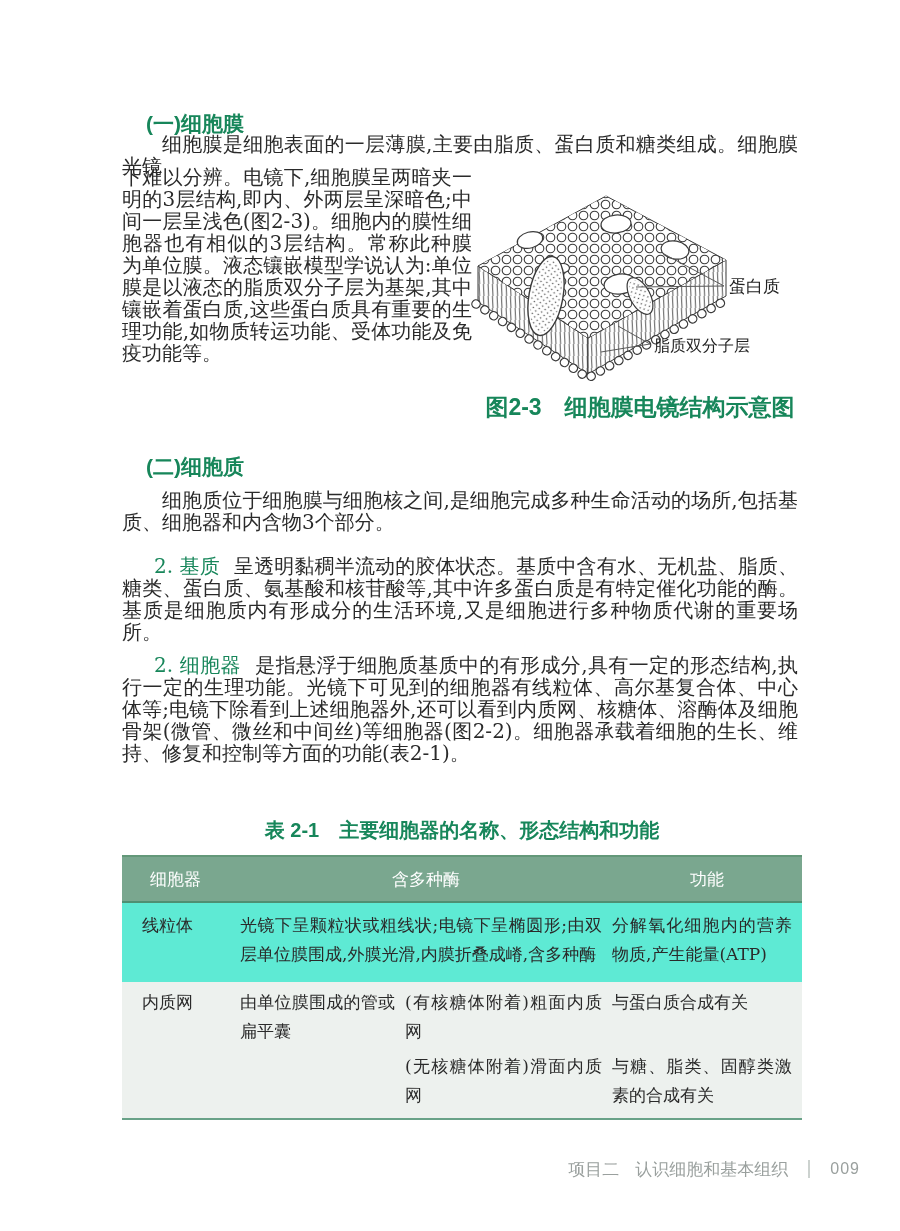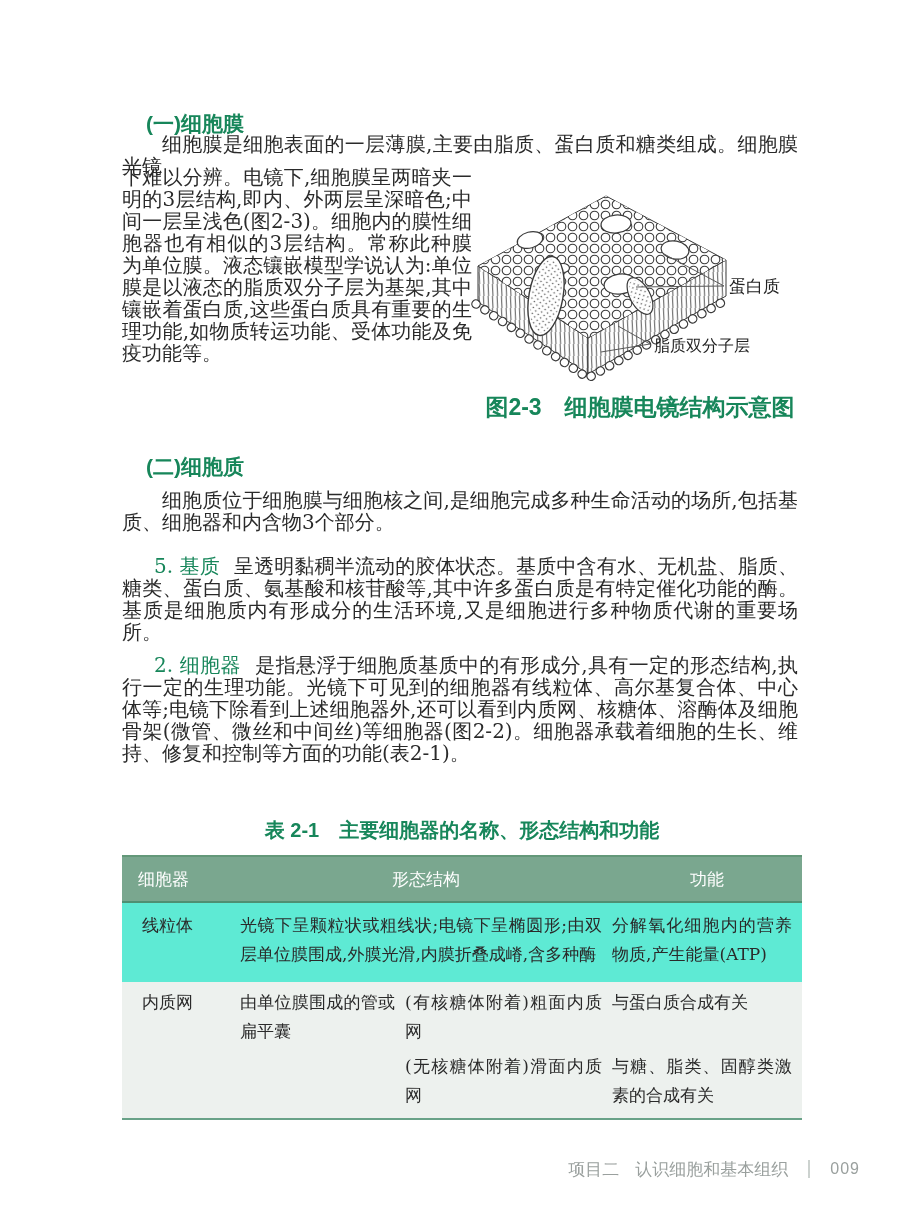--- a/index.html
+++ b/index.html
@@ -26,21 +26,21 @@
     font-family:"Liberation Sans","DejaVu Sans",sans-serif;
     font-weight:bold;font-size:20px;color:#17865a;text-align:center;
   }
   .tbl{width:680px;font-size:17px;line-height:29px;}
   .tbl-header{
     display:grid;grid-template-columns:118px 372px 190px;
     background:#7aa78f;color:#ffffff;height:44px;align-items:center;
     border-top:2px solid #639879;border-bottom:2px solid #4f8f72;
     font-family:"DejaVu Serif","Liberation Serif",serif;font-size:17px;
   }
-  .tbl-header .c1{padding-left:16px;}
+  .tbl-header .c1{padding-left:28px;}
   .tbl-header .c2,.tbl-header .c3{text-align:center;}
   .tbl-row1{
     display:grid;grid-template-columns:118px 372px 190px;
     padding:8px 0 13px 0;background:#5eead4;
   }
   .tbl-row2{
     display:grid;grid-template-columns:118px 165px 207px 190px;
     padding:6px 0 8px 0;background:#edf1ee;
     border-bottom:2px solid #69a288;
   }
@@ -128,30 +128,30 @@
     <text x="186" y="163" font-size="16">脂质双分子层</text>
   </svg>
 </div>
 
 <div class="fig-caption abs" style="left:478px;top:392px;width:324px;">图2-3　细胞膜电镜结构示意图</div>
 
 <h3 class="h-green abs" style="left:146px;top:453px;">(二)细胞质</h3>
 
 <p class="body-text indent abs" style="left:122px;top:489px;width:676px;">细胞质位于细胞膜与细胞核之间,是细胞完成多种生命活动的场所,包括基质、细胞器和内含物3个部分。</p>
 
-<p class="body-text indent-sm abs" style="left:122px;top:555px;width:676px;"><span class="green-label">5. 基质</span><span class="label-gap"></span><span>呈透明黏稠半流动的胶体状态。基质中含有水、无机盐、脂质、糖类、蛋白质、氨基酸和核苷酸等,其中许多蛋白质是有特定催化功能的酶。基质是细胞质内有形成分的生活环境,又是细胞进行多种物质代谢的重要场所。</span></p>
+<p class="body-text indent-sm abs" style="left:122px;top:555px;width:676px;"><span class="green-label">2. 基质</span><span class="label-gap"></span><span>呈透明黏稠半流动的胶体状态。基质中含有水、无机盐、脂质、糖类、蛋白质、氨基酸和核苷酸等,其中许多蛋白质是有特定催化功能的酶。基质是细胞质内有形成分的生活环境,又是细胞进行多种物质代谢的重要场所。</span></p>
 
 <p class="body-text indent-sm abs" style="left:122px;top:654px;width:676px;"><span class="green-label">2. 细胞器</span><span class="label-gap"></span><span>是指悬浮于细胞质基质中的有形成分,具有一定的形态结构,执行一定的生理功能。光镜下可见到的细胞器有线粒体、高尔基复合体、中心体等;电镜下除看到上述细胞器外,还可以看到内质网、核糖体、溶酶体及细胞骨架(微管、微丝和中间丝)等细胞器(图2-2)。细胞器承载着细胞的生长、维持、修复和控制等方面的功能(表2-1)。</span></p>
 
 <div class="table-title abs" style="left:122px;top:817px;width:680px;">表 2-1　主要细胞器的名称、形态结构和功能</div>
 
 <div class="tbl abs" style="left:122px;top:855px;">
   <div class="tbl-header">
     <div class="c1">细胞器</div>
-    <div class="c2">形态结构</div>
+    <div class="c2">含多种酶</div>
     <div class="c3">功能</div>
   </div>
 
   <div class="tbl-row1">
     <div class="org">线粒体</div>
     <div class="cell">光镜下呈颗粒状或粗线状;电镜下呈椭圆形;由双层单位膜围成,外膜光滑,内膜折叠成嵴,含多种酶</div>
     <div class="cell">分解氧化细胞内的营养物质,产生能量(ATP)</div>
   </div>
 
   <div class="tbl-row2">

